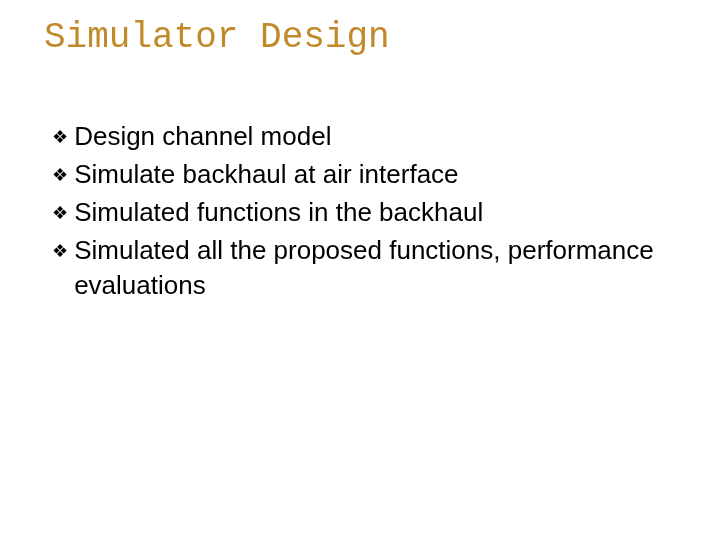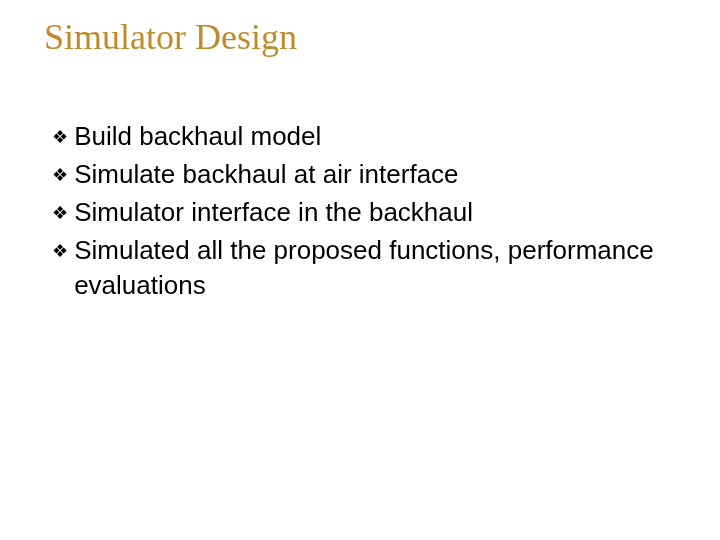--- a/index.html
+++ b/index.html
@@ -16,21 +16,21 @@
     width: 720px;
     height: 540px;
     padding: 12px 40px 20px 40px;
   }
   .title {
     font-size: 36px;
     color: #c08a2b; 
     margin: 4px 0 60px 4px;
     font-weight: 400;
     line-height: 1.2;
-    font-family: Liberation Serif, serif;
+    font-family: Liberation Mono, monospace;
   }
   .bullets {
     margin: 0;
     padding: 0 0 0 12px;
     color: #000000;
     font-size: 26px;
     line-height: 1.35;
     font-family: "Comic Sans MS", "Chalkboard SE", cursive, sans-serif;
   }
   .bullet-item {
@@ -53,31 +53,31 @@
 </head>
 <body>
 
 <div class="slide">
   <div class="title">Simulator Design</div>
 
   <div class="bullets">
 
     <div class="bullet-item">
       <span class="bullet-marker">❖</span>
-      <span class="bullet-text">Build backhaul model</span>
+      <span class="bullet-text">Design channel model</span>
     </div>
 
     <div class="bullet-item">
       <span class="bullet-marker">❖</span>
       <span class="bullet-text">Simulate backhaul at air interface</span>
     </div>
 
     <div class="bullet-item">
       <span class="bullet-marker">❖</span>
-      <span class="bullet-text">Simulator interface in the backhaul</span>
+      <span class="bullet-text">Simulated functions in the backhaul</span>
     </div>
 
     <div class="bullet-item">
       <span class="bullet-marker">❖</span>
       <span class="bullet-text">Simulated all the proposed functions, performance evaluations</span>
     </div>
 
   </div>
 </div>
 

